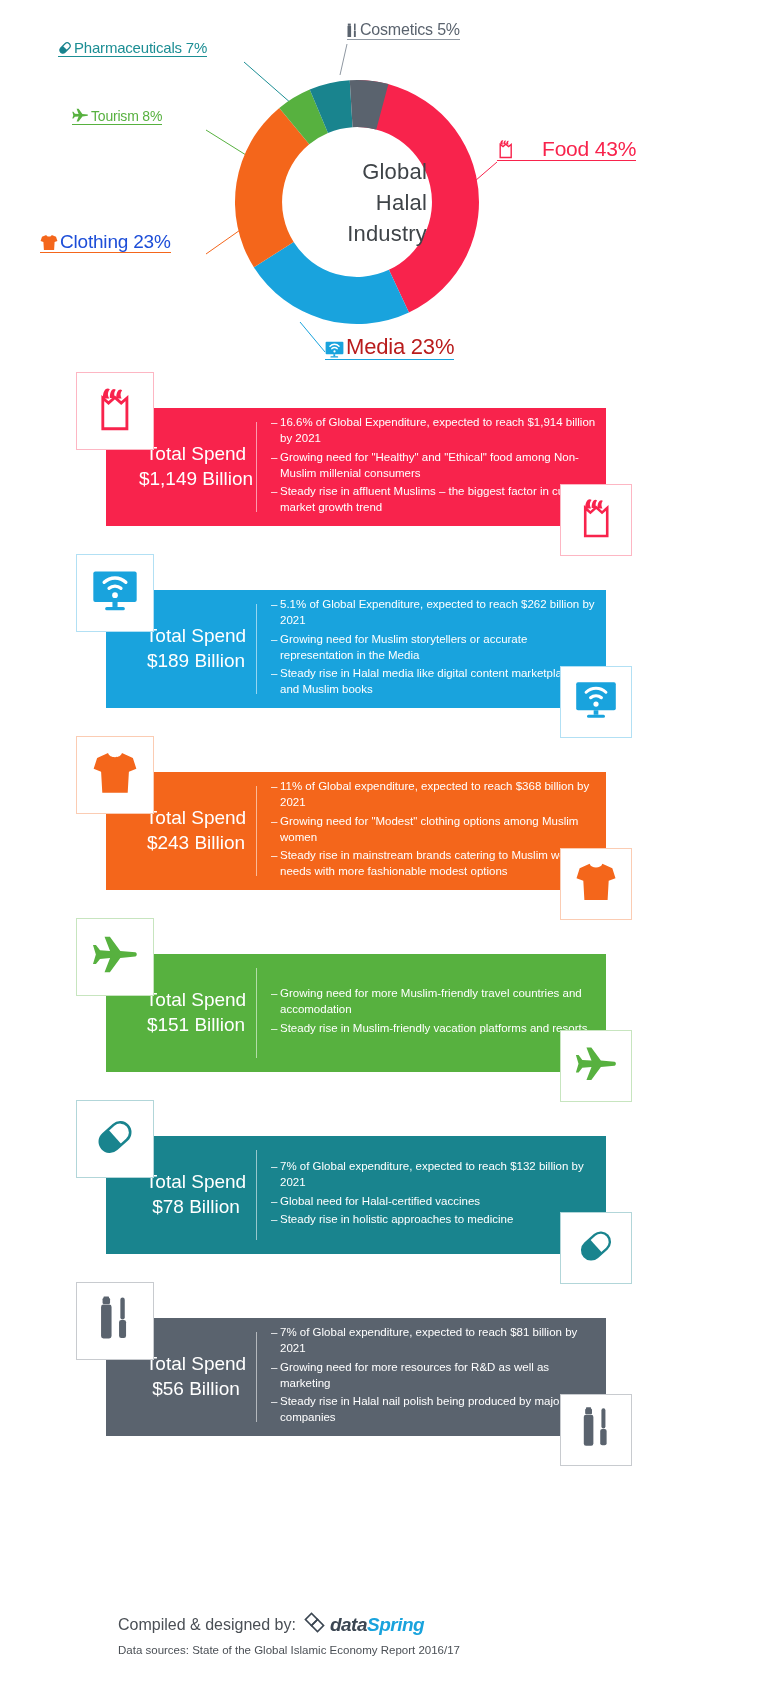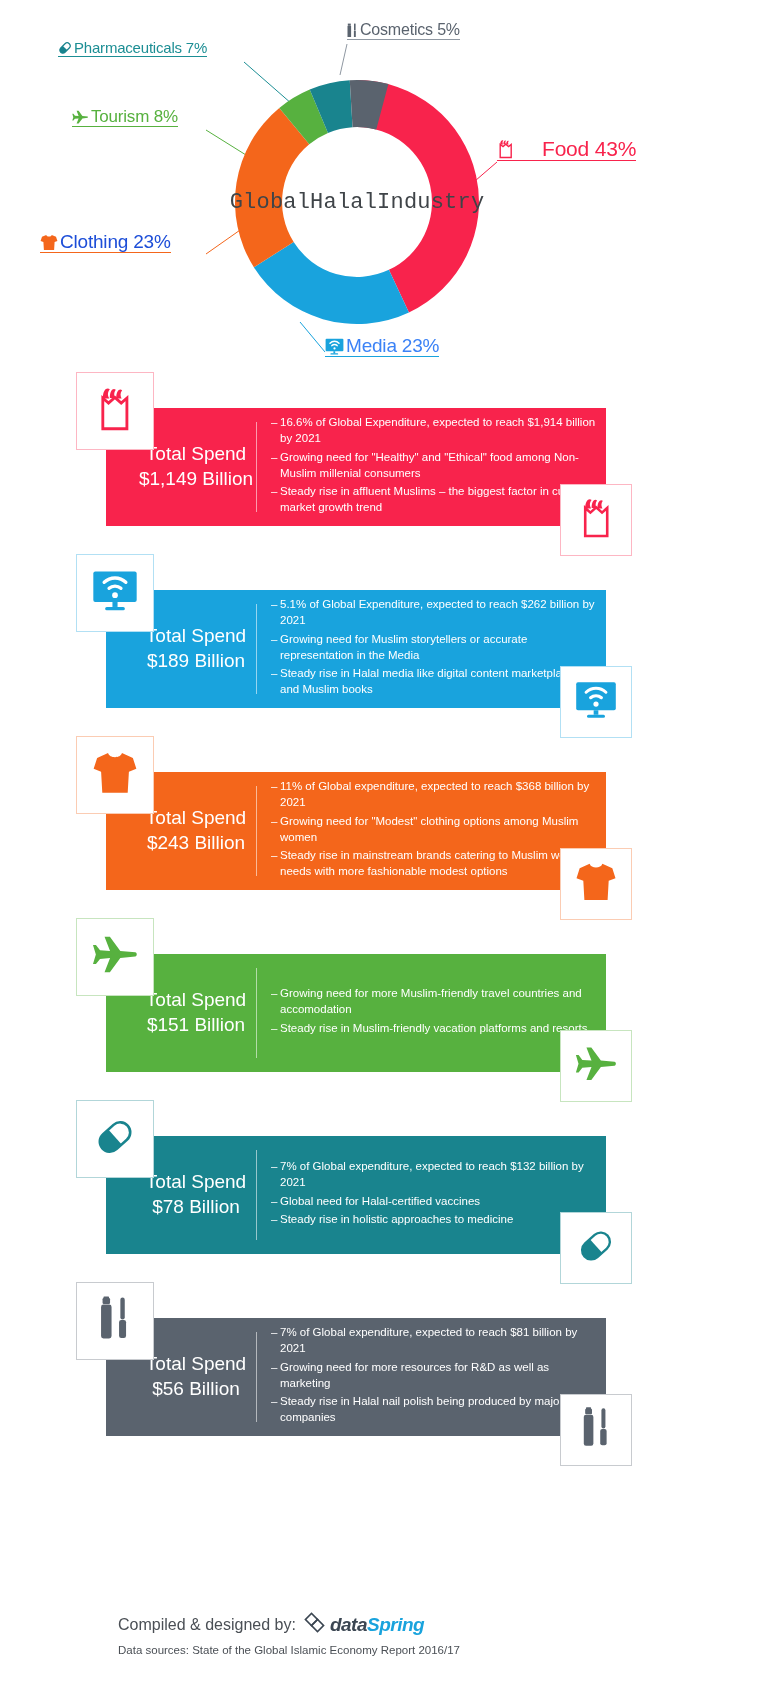--- a/index.html
+++ b/index.html
@@ -32,25 +32,24 @@
     height: 260px;
   }
   .donut-svg { display: block; }
   .donut-center {
     position: absolute;
     left: 60px;
     top: 58px;
     width: 140px;
     height: 145px;
     display: flex;
-    flex-direction: row;
-    align-items: center;
+    flex-direction: column;
+    align-items: flex-end;
     justify-content: center;
     text-align: center;
-    font-family: Liberation Mono, monospace;
   }
   .donut-center span {
     display: block;
     font-size: 22px;
     line-height: 1.42;
     color: #3f4448;
     font-weight: 400;
     letter-spacing: 0.2px;
   }
 
@@ -78,37 +77,37 @@
     left: 0; bottom: 0;
     height: 1px;
     width: 100%;
   }
 
   .co-pharma { left: 58px; top: 40px; }
   .co-pharma .lbl { color: #1c8e94; font-size: 15px; }
   .co-pharma .underline { background: #1c8e94; }
 
   .co-tourism { left: 72px; top: 108px; }
-  .co-tourism .lbl { color: #57b13f; font-size: 17px; }
+  .co-tourism .lbl { color: #57b13f; font-size: 14px; }
   .co-tourism .underline { background: #57b13f; }
 
   .co-clothing { left: 40px; top: 232px; }
   .co-clothing .lbl { color: #1d4ed8; font-size: 19px; }
   .co-clothing .underline { background: #f4661b; }
 
   .co-cosmetics { left: 347px; top: 22px; }
   .co-cosmetics .lbl { color: #5a636e; font-size: 16px; }
   .co-cosmetics .underline { background: #8f98a2; }
 
   .co-food { left: 497px; top: 138px; gap: 26px; }
   .co-food .lbl { color: #f8234c; font-size: 21px; }
   .co-food .underline { background: #f8234c; }
 
   .co-media { left: 325px; top: 336px; }
-  .co-media .lbl { color: #3b82f6; font-size: 19px; }
+  .co-media .lbl { color: #b91c1c; font-size: 22px; }
   .co-media .underline { background: #19a3dd; }
 
   .leader { position: absolute; overflow: visible; pointer-events: none; }
 
   
   .section {
     position: relative;
     width: 770px;
     height: 182px;
   }

